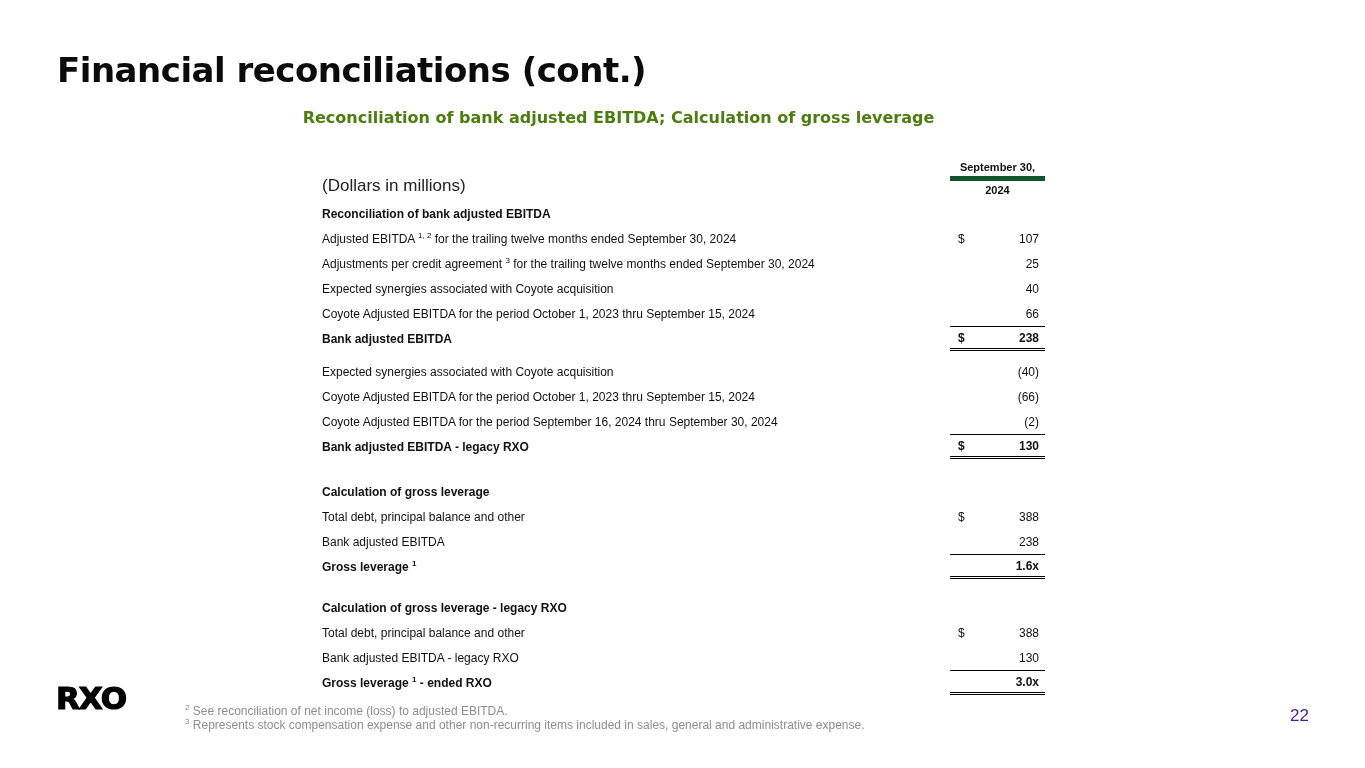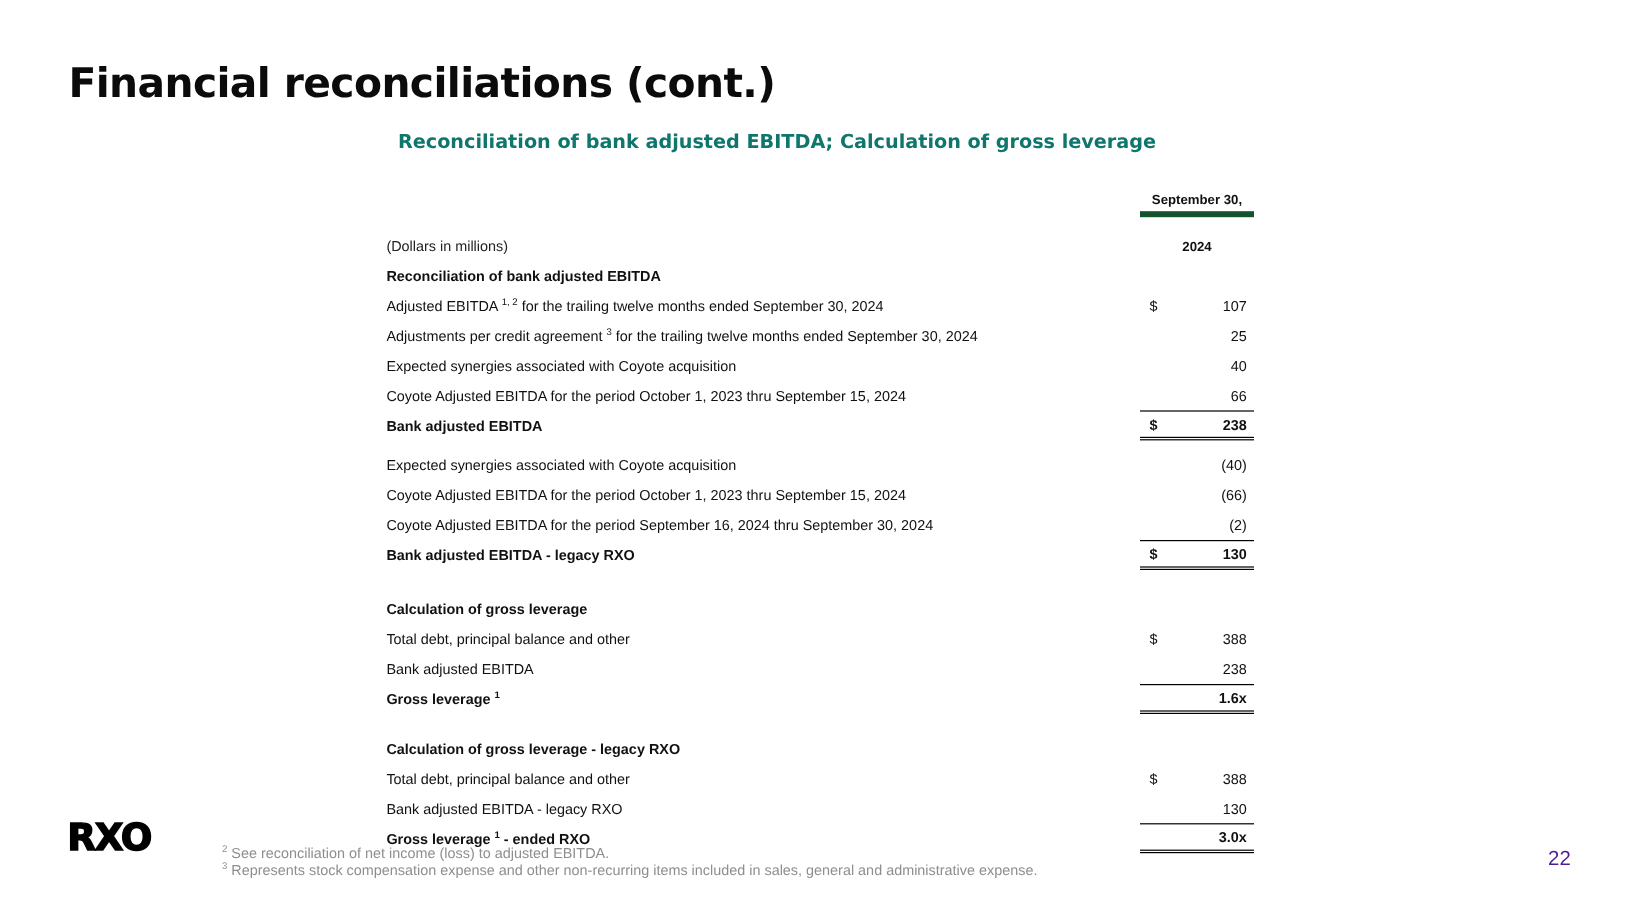--- a/index.html
+++ b/index.html
@@ -22,32 +22,31 @@
     font-size:34px;
     color:#0b0b0b;
     letter-spacing:-0.5px;
   }
   .table-title {
     position:absolute; left:0; top:108px; width:1237px;
     text-align:center;
     font-family:"DejaVu Sans", sans-serif;
     font-weight:bold;
     font-size:16px;
-    color:#0f766e;
-    margin-left:29px;
+    color:#4d7c0f;
   }
   .table {
     position:absolute; left:322px; top:161px; width:723px;
     font-size:12px; color:#111111;
   }
   .theader-row { display:flex; align-items:flex-end; margin-bottom:4px; }
-  .units { flex:1; font-size:12px; color:#222; padding-bottom:1px; }
+  .units { flex:1; font-size:17px; color:#222; padding-bottom:1px; }
   .thead-col { width:95px; text-align:center; font-weight:bold; font-size:11px; }
   .thead-line1 { padding-bottom:2px; border-bottom:5px solid #14532d; line-height:13px; }
-  .thead-line2 { padding-top:3px; line-height:13px;margin-top:16px; }
+  .thead-line2 { padding-top:3px; line-height:13px; }
 
   .trow { display:flex; align-items:center; height:25px; }
   .tlabel { flex:1; padding-right:10px; white-space:nowrap; overflow:hidden; }
   .tlabel.heading { font-weight:bold; }
   .tval {
     width:95px; height:100%;
     display:flex; justify-content:space-between; align-items:center;
     padding:0 6px 0 8px;
   }
   .trow.total .tlabel { font-weight:bold; }

